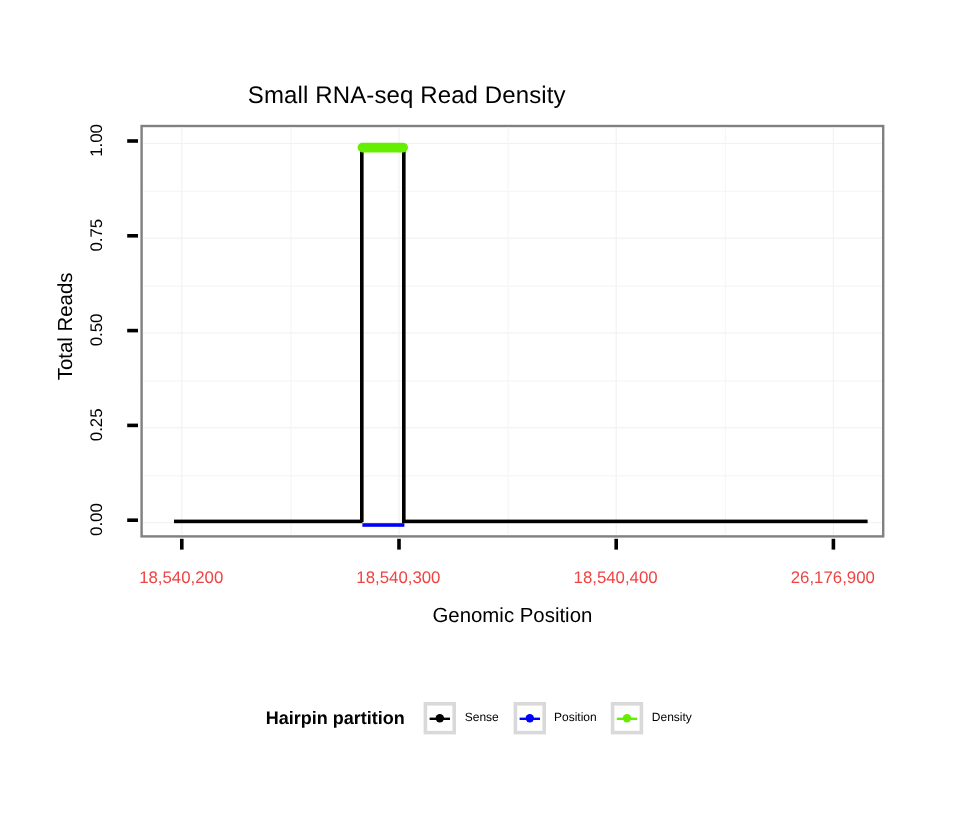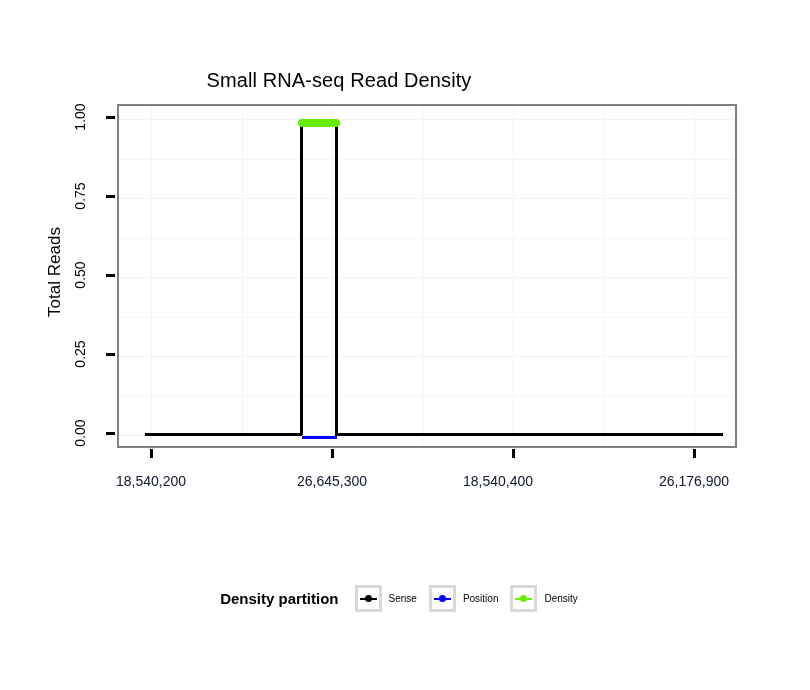--- a/index.html
+++ b/index.html
@@ -109,21 +109,21 @@
     transform-origin: center center;
     white-space: nowrap;
     text-align: center;
     width: 44px;
     height: 14px;
   }
   .xtick-label {
     position: absolute;
     font-size: 14px;
     line-height: 16px;
-    color: #0f172a;
+    color: #ef4444;
     white-space: nowrap;
     text-align: center;
     width: 120px;
   }
 
   
   .xlabel {
     position: absolute;
     left: 117px;
     top: 503px;
@@ -256,28 +256,29 @@
   <div class="ytick-label" style="left:58px; top:268px;">0.50</div>
   <div class="ytick-label" style="left:58px; top:347px;">0.25</div>
   <div class="ytick-label" style="left:58px; top:426px;">0.00</div>
 
   <div class="xtick-mark" style="left:150px; top:449px;"></div>
   <div class="xtick-mark" style="left:331px; top:449px;"></div>
   <div class="xtick-mark" style="left:512px; top:449px;"></div>
   <div class="xtick-mark" style="left:693px; top:449px;"></div>
 
   <div class="xtick-label" style="left:91px; top:473px;">18,540,200</div>
-  <div class="xtick-label" style="left:272px; top:473px;">26,645,300</div>
-  <div class="xtick-label" style="left:438px; top:473px;">18,540,400</div>
+  <div class="xtick-label" style="left:272px; top:473px;">18,540,300</div>
+  <div class="xtick-label" style="left:453px; top:473px;">18,540,400</div>
   <div class="xtick-label" style="left:634px; top:473px;">26,176,900</div>
 
+  <div class="xlabel">Genomic Position</div>
   <div class="ylabel">Total Reads</div>
 
   <div class="legend">
-    <div class="legend-title">Density partition</div>
+    <div class="legend-title">Hairpin partition</div>
 
     <div class="legend-item">
       <div class="legend-key">
         <div class="key-line" style="background:#000000;"></div>
         <div class="key-dot" style="background:#000000;"></div>
       </div>
       <div class="legend-label">Sense</div>
     </div>
 
     <div class="legend-item">

